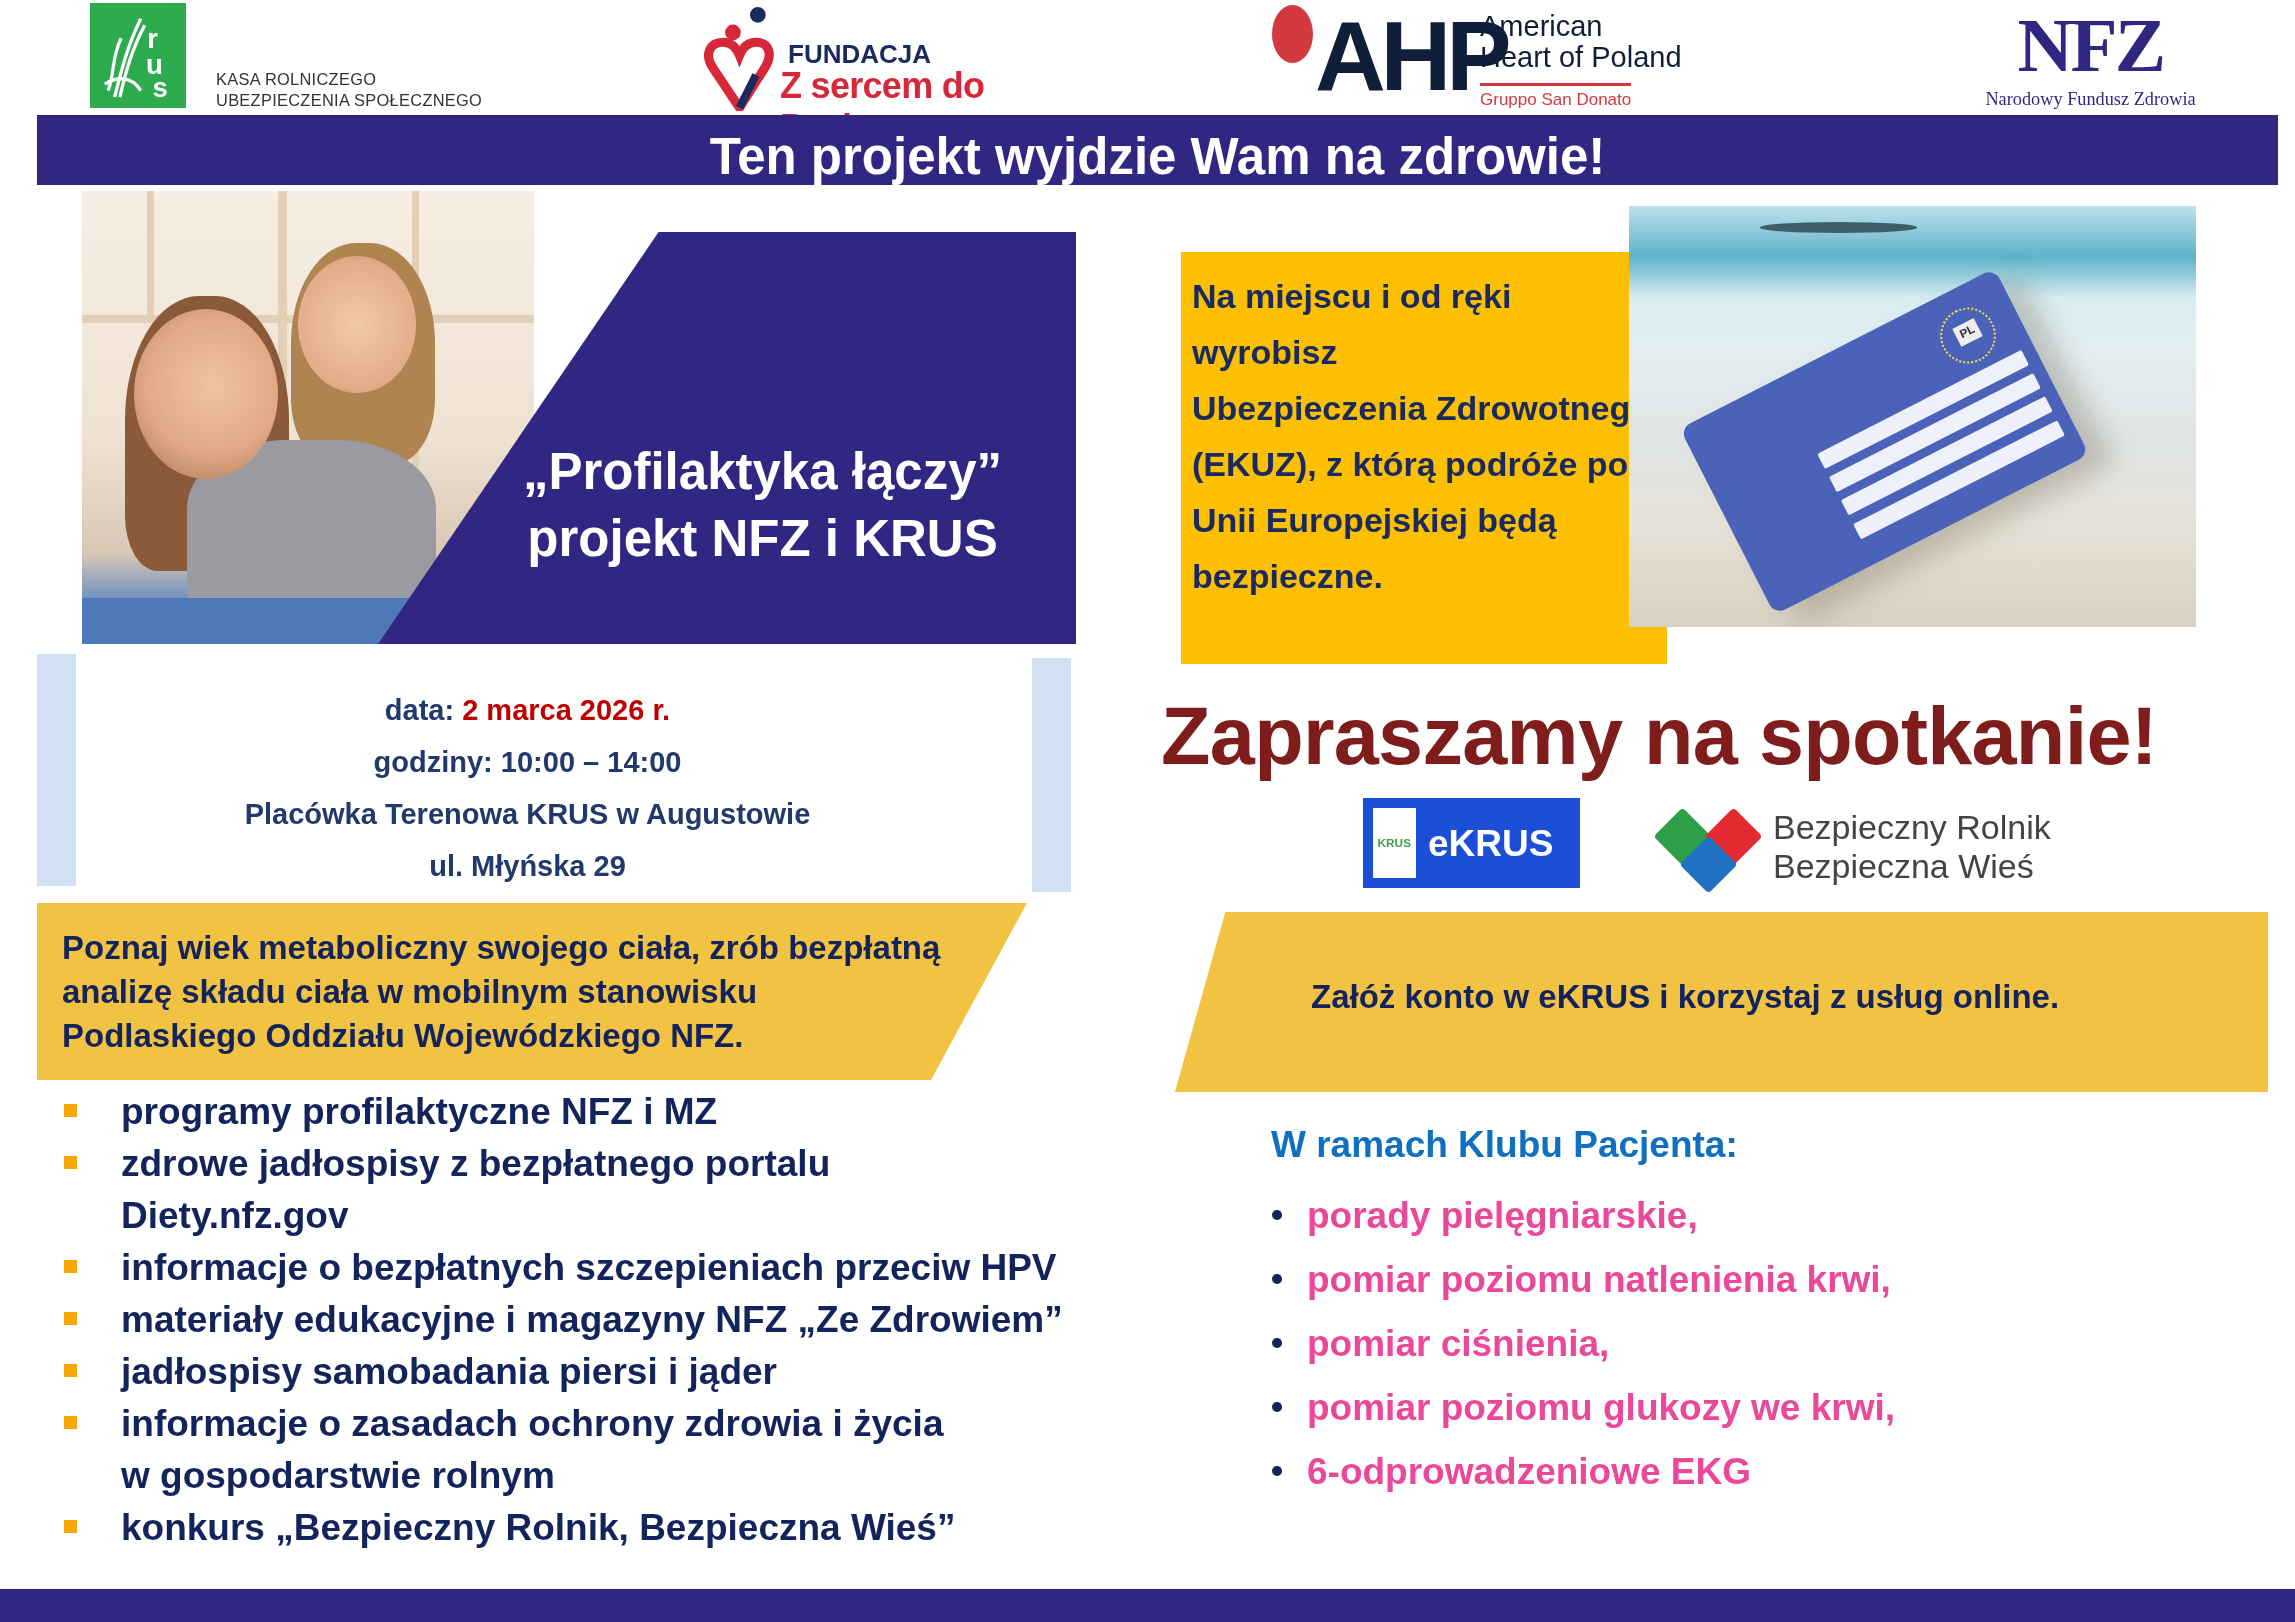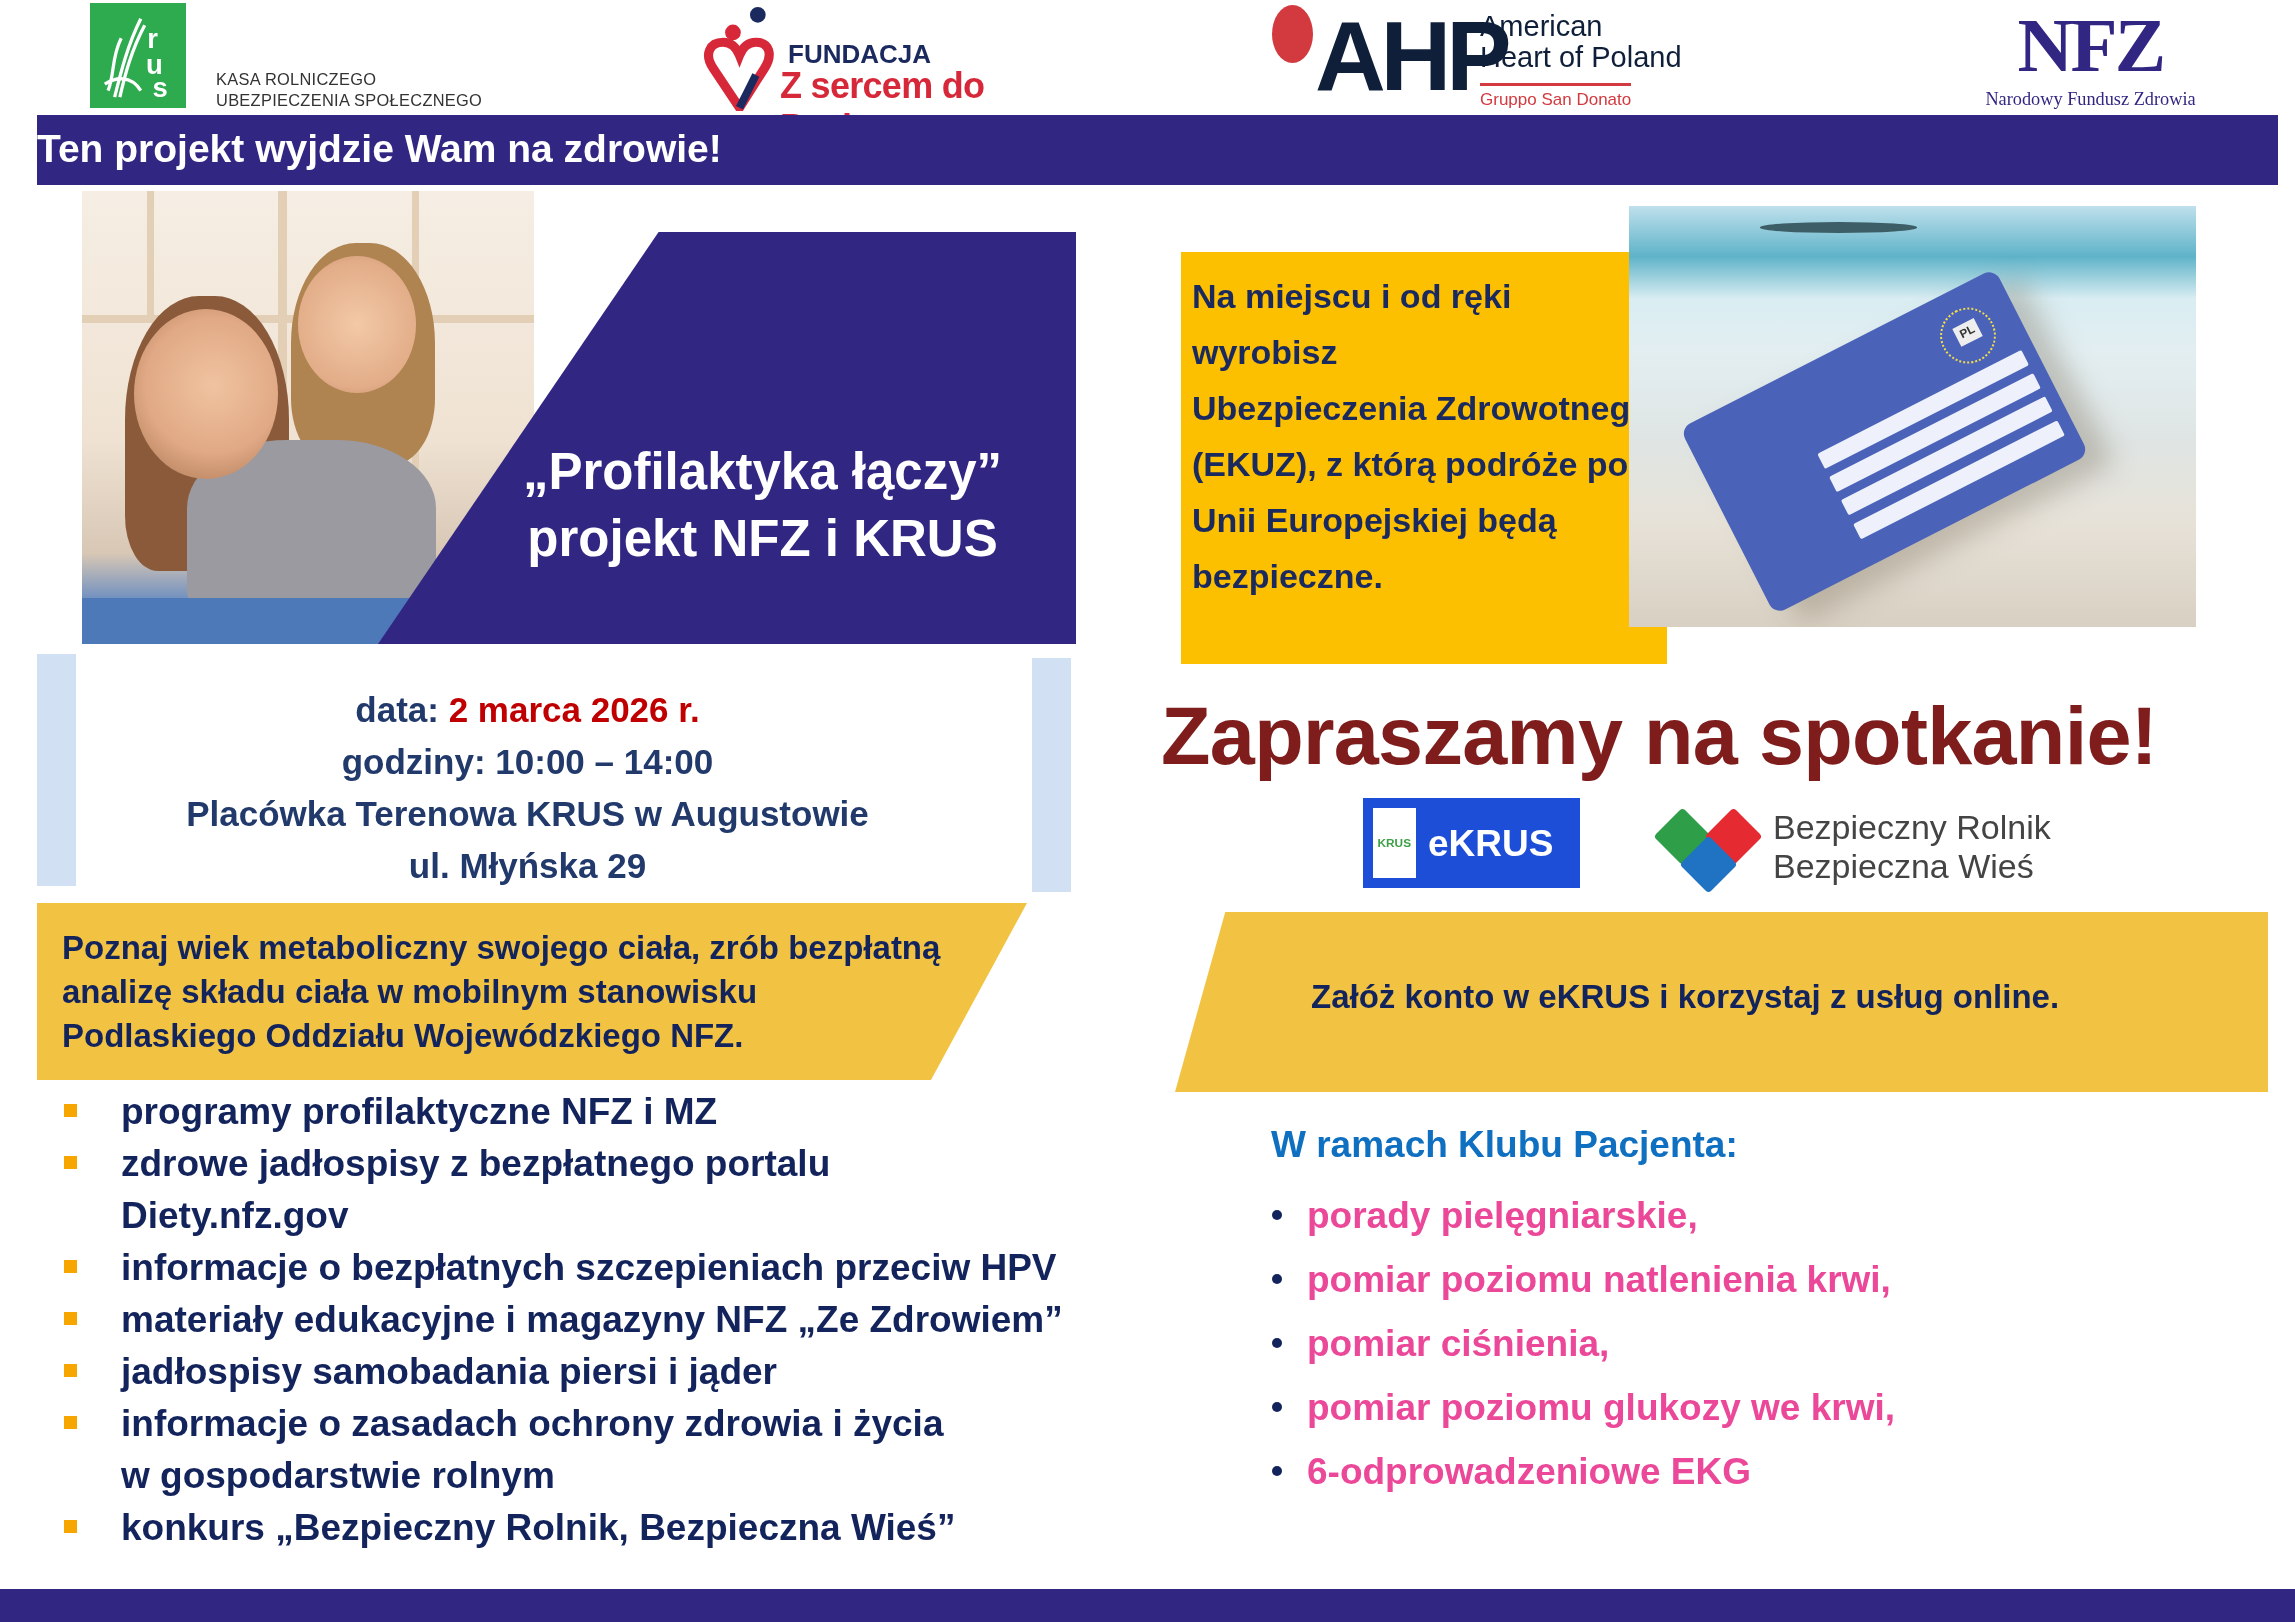--- a/index.html
+++ b/index.html
@@ -27,22 +27,22 @@
   #ahp-name { position:absolute; left:211px; top:9.2px; font-size:29px; line-height:31px; color:#0f1f3a; }
   #ahp-rule { position:absolute; left:211px; top:81px; width:151px; height:2.6px; background:#d23a3f; }
   #ahp-sub { position:absolute; left:211px; top:88px; font-size:17px; color:#d23a3f; }
 
   #nfz-logo { left:1953px; top:6.5px; width:275px; height:105px; text-align:center; }
   #nfz-big { font-family:"Liberation Serif", serif; font-size:77px; font-weight:bold; color:#312783; line-height:77px; letter-spacing:-2.6px; }
   #nfz-sub { font-family:"Liberation Serif", serif; font-size:18.3px; color:#312783; margin-top:5.2px; }
 
   
   #top-banner { left:37px; top:115px; width:2241px; height:70px; background:#312783; }
-  #top-banner span { position:absolute; left:0; right:0; top:11.8px; color:#fff;
-    font-size:39px; font-weight:bold; }
+  #top-banner span { position:absolute; left:0; right:0; top:11.8px; text-align:center; color:#fff;
+    font-size:51px; font-weight:bold; }
 
   
   #hero-photo { left:82px; top:191px; width:452px; height:453px; overflow:hidden;
     background:linear-gradient(180deg,#f6eee4 0%,#efe2d2 55%,#d8c7b5 80%,#5d86c2 92%,#4c77b5 100%); }
   #hero-photo .window-frame { position:absolute; background:#e2cfb6; }
   #hero-photo .mom-head { position:absolute; left:52px; top:118px; width:144px; height:170px; border-radius:50%;
     background:radial-gradient(circle at 55% 45%,#f0c3a0 0%,#e1a985 55%,#a7734f 100%); }
   #hero-photo .mom-hair { position:absolute; left:43px; top:105px; width:164px; height:275px; border-radius:45% 45% 20% 20%;
     background:#8a5a3a; z-index:0; }
   #hero-photo .mom-body { position:absolute; left:105px; top:249px; width:249px; height:170px; border-radius:40% 40% 10% 10%;
@@ -71,21 +71,21 @@
     border-radius:11.8px; transform:rotate(-27deg); transform-origin:center; box-shadow:19.6px 19.6px 26px rgba(120,110,90,0.35); }
   #beach-photo .card .stripe { position:absolute; left:111px; height:17px; width:229px; background:#eef1fb; border-radius:2px; }
   #beach-photo .card .eu { position:absolute; right:26px; top:19.6px; width:52px; height:52px; border-radius:50%;
     border:2.6px dotted #f3dd4b; }
   #beach-photo .card .pl { position:absolute; right:41px; top:35px; width:23.6px; height:19.6px; background:#eee; color:#333;
     font-size:11.8px; text-align:center; line-height:19.6px; font-weight:bold; }
 
   
   #info-bar-left { left:37px; top:654px; width:39px; height:232px; background:#d2e0f3; }
   #info-bar-right { left:1032px; top:658px; width:39px; height:234px; background:#d2e0f3; }
-  #info-text { left:77px; top:684px; width:901px; text-align:center; font-size:35px; font-weight:bold;
+  #info-text { left:77px; top:684px; width:901px; text-align:center; font-size:29px; font-weight:bold;
     color:#21396b; line-height:52px; }
   #info-text .date-val { color:#c00000; }
 
   
   #metab-box { left:37px; top:903px; width:990px; height:177px; background:#f2c343;
     clip-path:polygon(0 0,100% 0,90.3% 100%,0 100%); }
   #metab-text { left:62px; top:926px; width:916px; font-size:33px; font-weight:bold; color:#13245c; line-height:44px; }
 
   
   #services-list { left:62px; top:1086px; width:1060px; margin:0; padding:0; list-style:none; }

